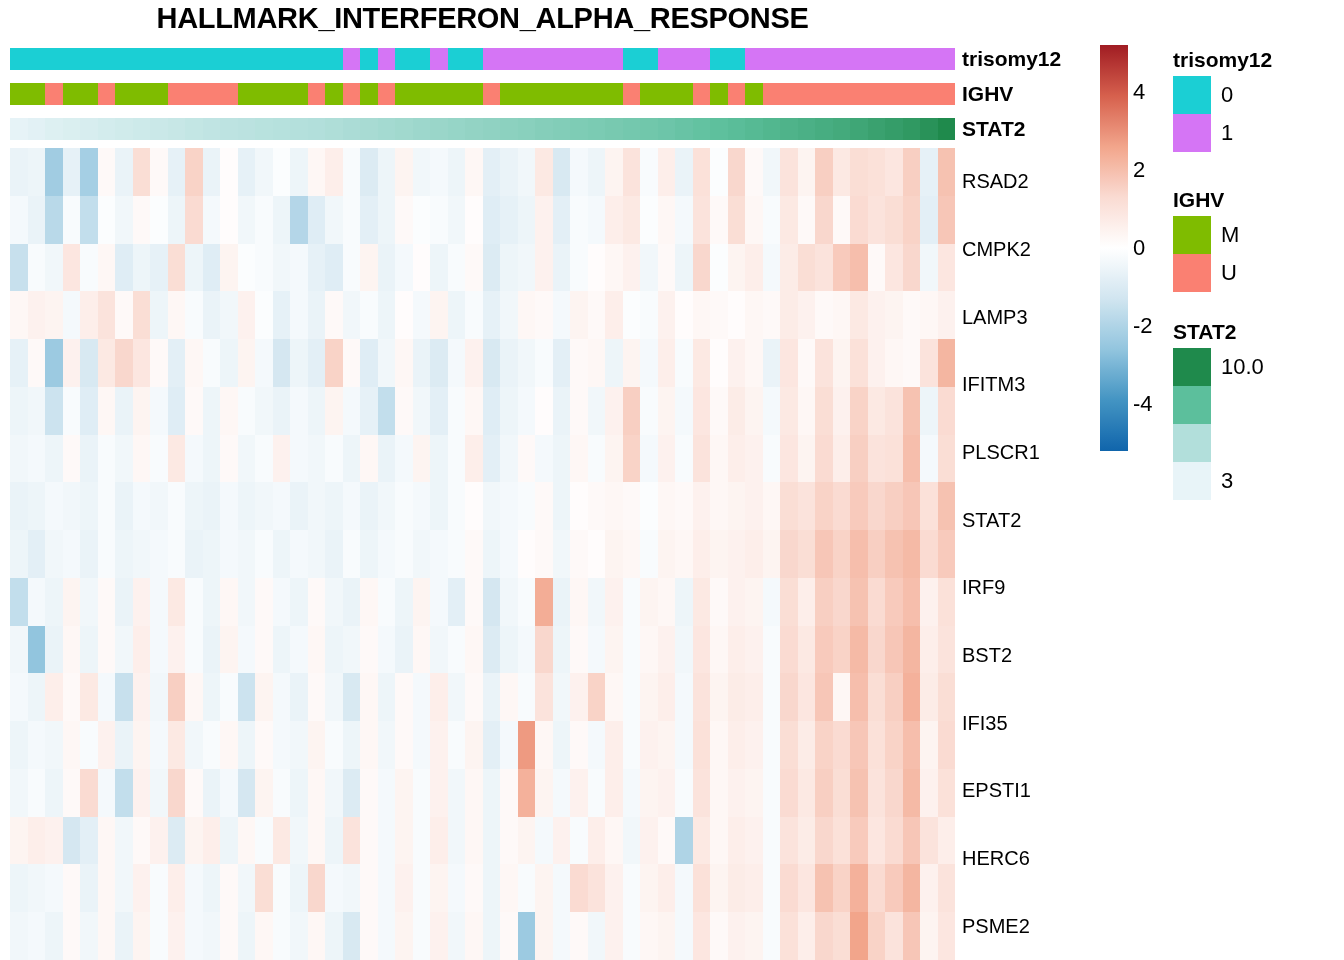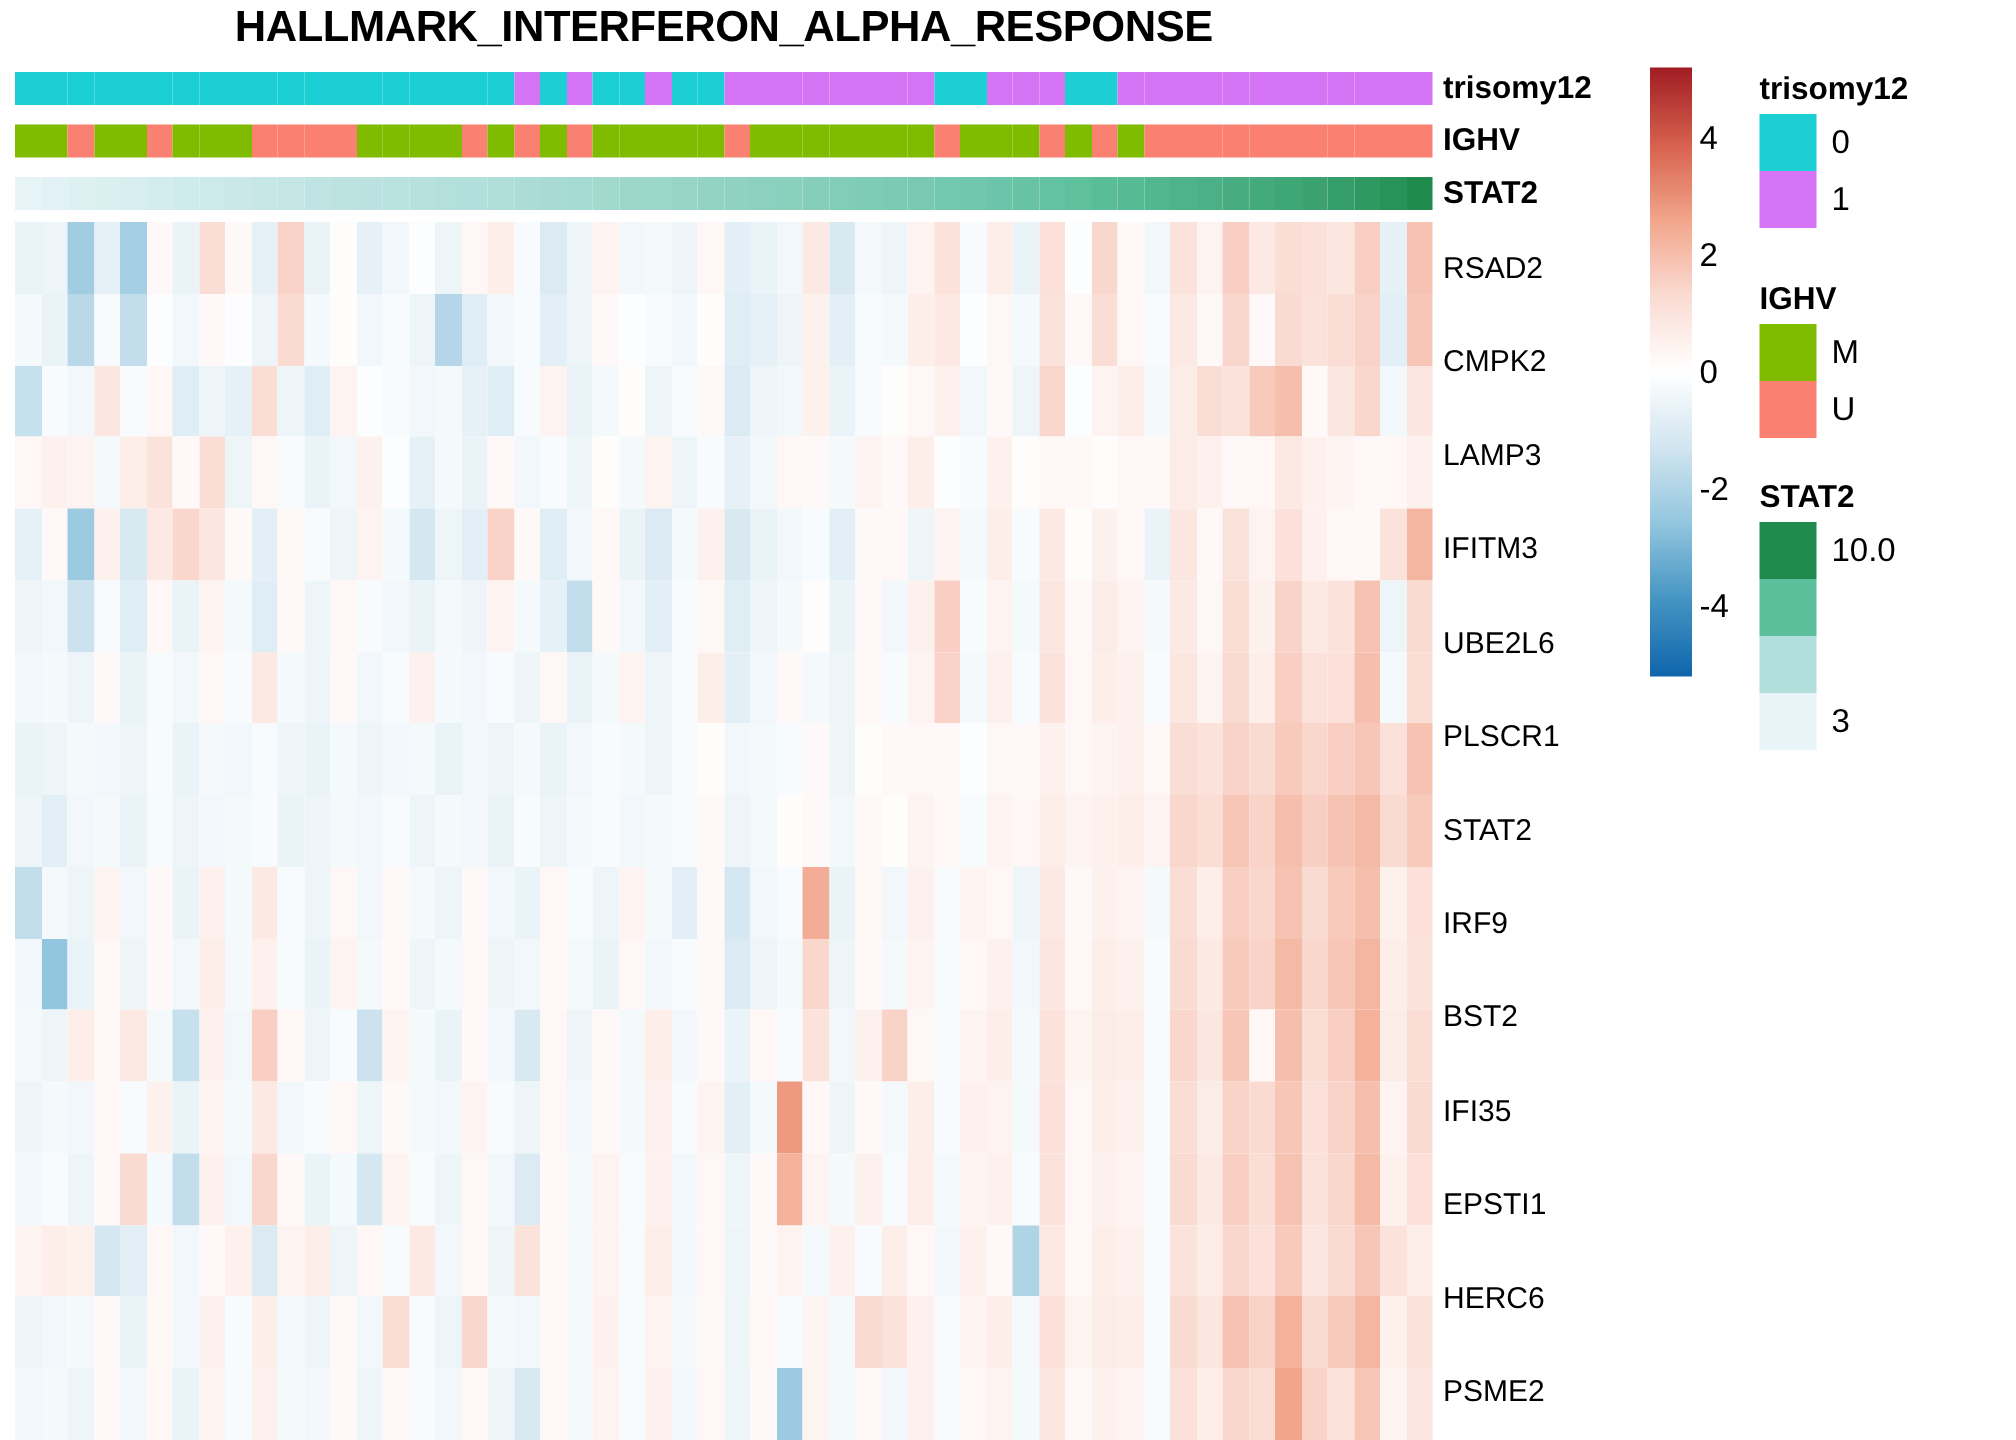--- a/index.html
+++ b/index.html
@@ -1290,21 +1290,20 @@
         <i style="background: rgb(253, 244, 241);"></i>
         <i style="background: rgb(252, 230, 224);"></i>
       </div>
     </div>
 
   <div id="row-labels">
       <div>RSAD2</div>
       <div>CMPK2</div>
       <div>LAMP3</div>
       <div>IFITM3</div>
-      <div>UBE2L6</div>
       <div>PLSCR1</div>
       <div>STAT2</div>
       <div>IRF9</div>
       <div>BST2</div>
       <div>IFI35</div>
       <div>EPSTI1</div>
       <div>HERC6</div>
       <div>PSME2</div>
     </div>
 

